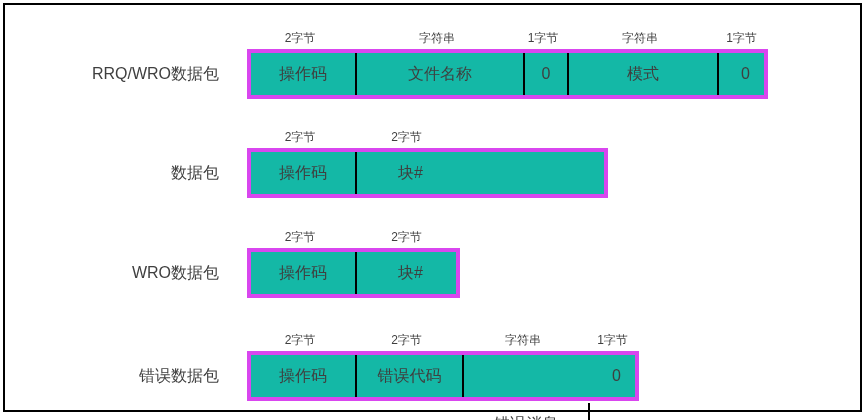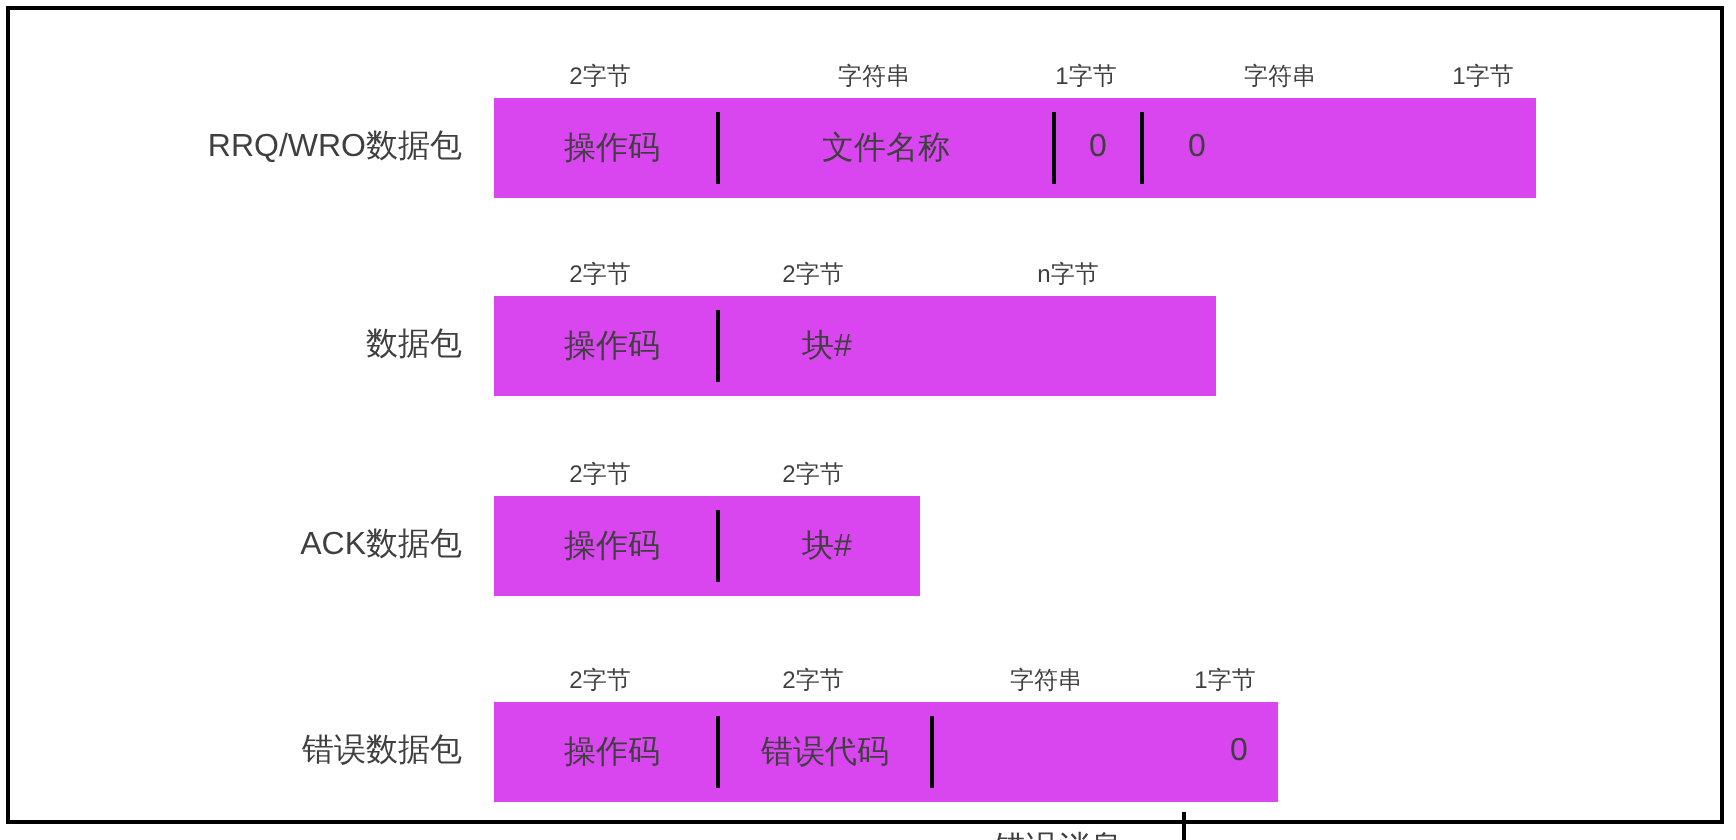--- a/index.html
+++ b/index.html
@@ -28,34 +28,34 @@
     position: absolute;
     left: 0;
     height: 50px;
   }
   .row-label {
     position: absolute;
     right: 100%;
     top: 0;
     height: 50px;
     line-height: 50px;
-    padding-right: 16px;
+    padding-right: 28px;
     white-space: nowrap;
     font-size: 16px;
     color: #3f3f3f;
   }
   .fields {
     position: absolute;
     left: 0;
     top: 0;
     height: 50px;
     display: flex;
-    border: 7px solid #d946ef;
+    border: 4px solid #d946ef;
     box-sizing: border-box;
-    background: #d946ef;
+    background: #14b8a6;
   }
   .field-cell {
     border-right: 2px solid #000000;
     box-sizing: border-box;
     display: flex;
     align-items: center;
     justify-content: center;
     font-size: 16px;
     color: #3f3f3f;
     height: 100%;
@@ -92,37 +92,37 @@
         <div class="size-label" style="width: 106px;">2字节</div>
         <div class="size-label" style="width: 168px;">字符串</div>
         <div class="size-label" style="width: 44px;">1字节</div>
         <div class="size-label" style="width: 150px;">字符串</div>
         <div class="size-label" style="width: 53px;">1字节</div>
       </div>
       <div class="fields" style="width: 521px;">
         <div class="field-cell" style="width: 106px; flex: 0 0 106px;">操作码</div>
         <div class="field-cell" style="width: 168px; flex: 0 0 168px;">文件名称</div>
         <div class="field-cell" style="width: 44px; flex: 0 0 44px;">0</div>
+        <div class="field-cell" style="width: 150px; flex: 0 0 150px;">模式</div>
         <div class="field-cell" style="width: 53px; flex: 0 0 53px;">0</div>
       </div>
     </div>
     <div class="packet-row" style="top: 143px; left: 242px;">
       <div class="row-label">数据包</div>
       <div class="size-labels" style="width: 361px;">
         <div class="size-label" style="width: 106px;">2字节</div>
         <div class="size-label" style="width: 107px;">2字节</div>
-        <div class="size-label" style="width: 148px;">n字节</div>
       </div>
       <div class="fields" style="width: 361px;">
         <div class="field-cell" style="width: 106px; flex: 0 0 106px;">操作码</div>
         <div class="field-cell" style="width: 107px; flex: 0 0 107px;">块#</div>
       </div>
     </div>
     <div class="packet-row" style="top: 243px; left: 242px;">
-      <div class="row-label">ACK数据包</div>
+      <div class="row-label">WRO数据包</div>
       <div class="size-labels" style="width: 213px;">
         <div class="size-label" style="width: 106px;">2字节</div>
         <div class="size-label" style="width: 107px;">2字节</div>
       </div>
       <div class="fields" style="width: 213px;">
         <div class="field-cell" style="width: 106px; flex: 0 0 106px;">操作码</div>
         <div class="field-cell" style="width: 107px; flex: 0 0 107px;">块#</div>
       </div>
     </div>
     <div class="packet-row" style="top: 346px; left: 242px;">

